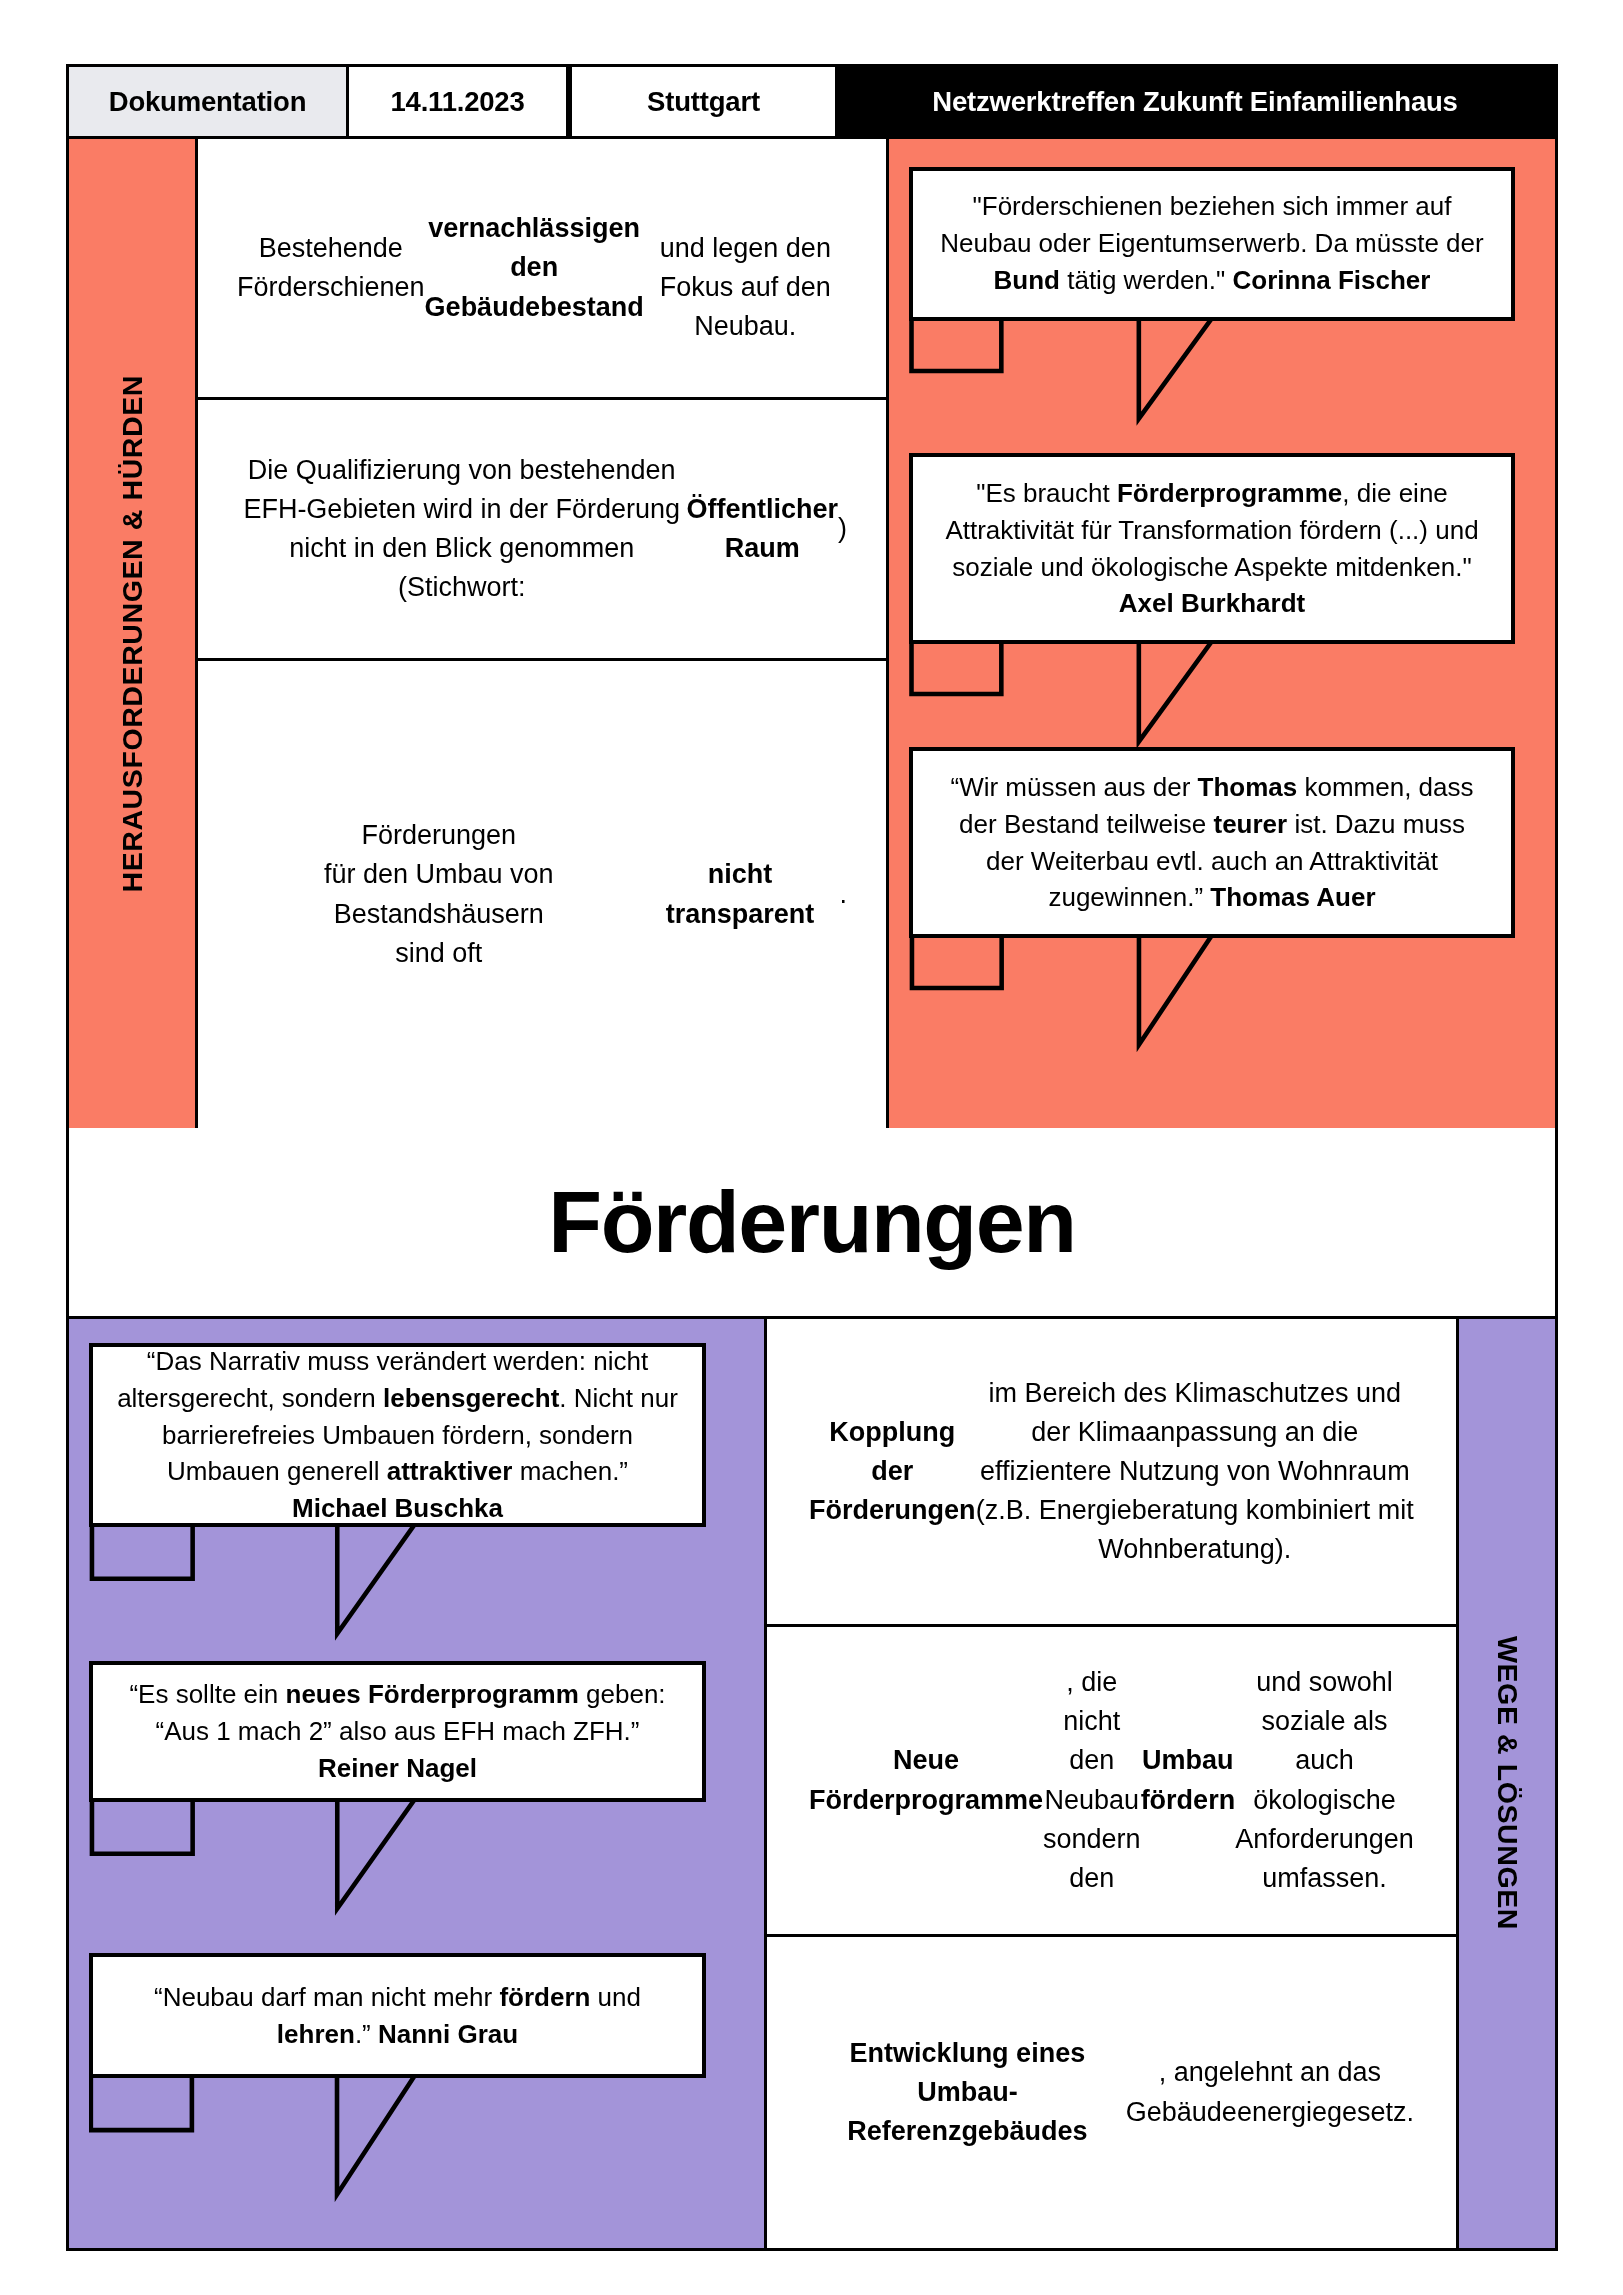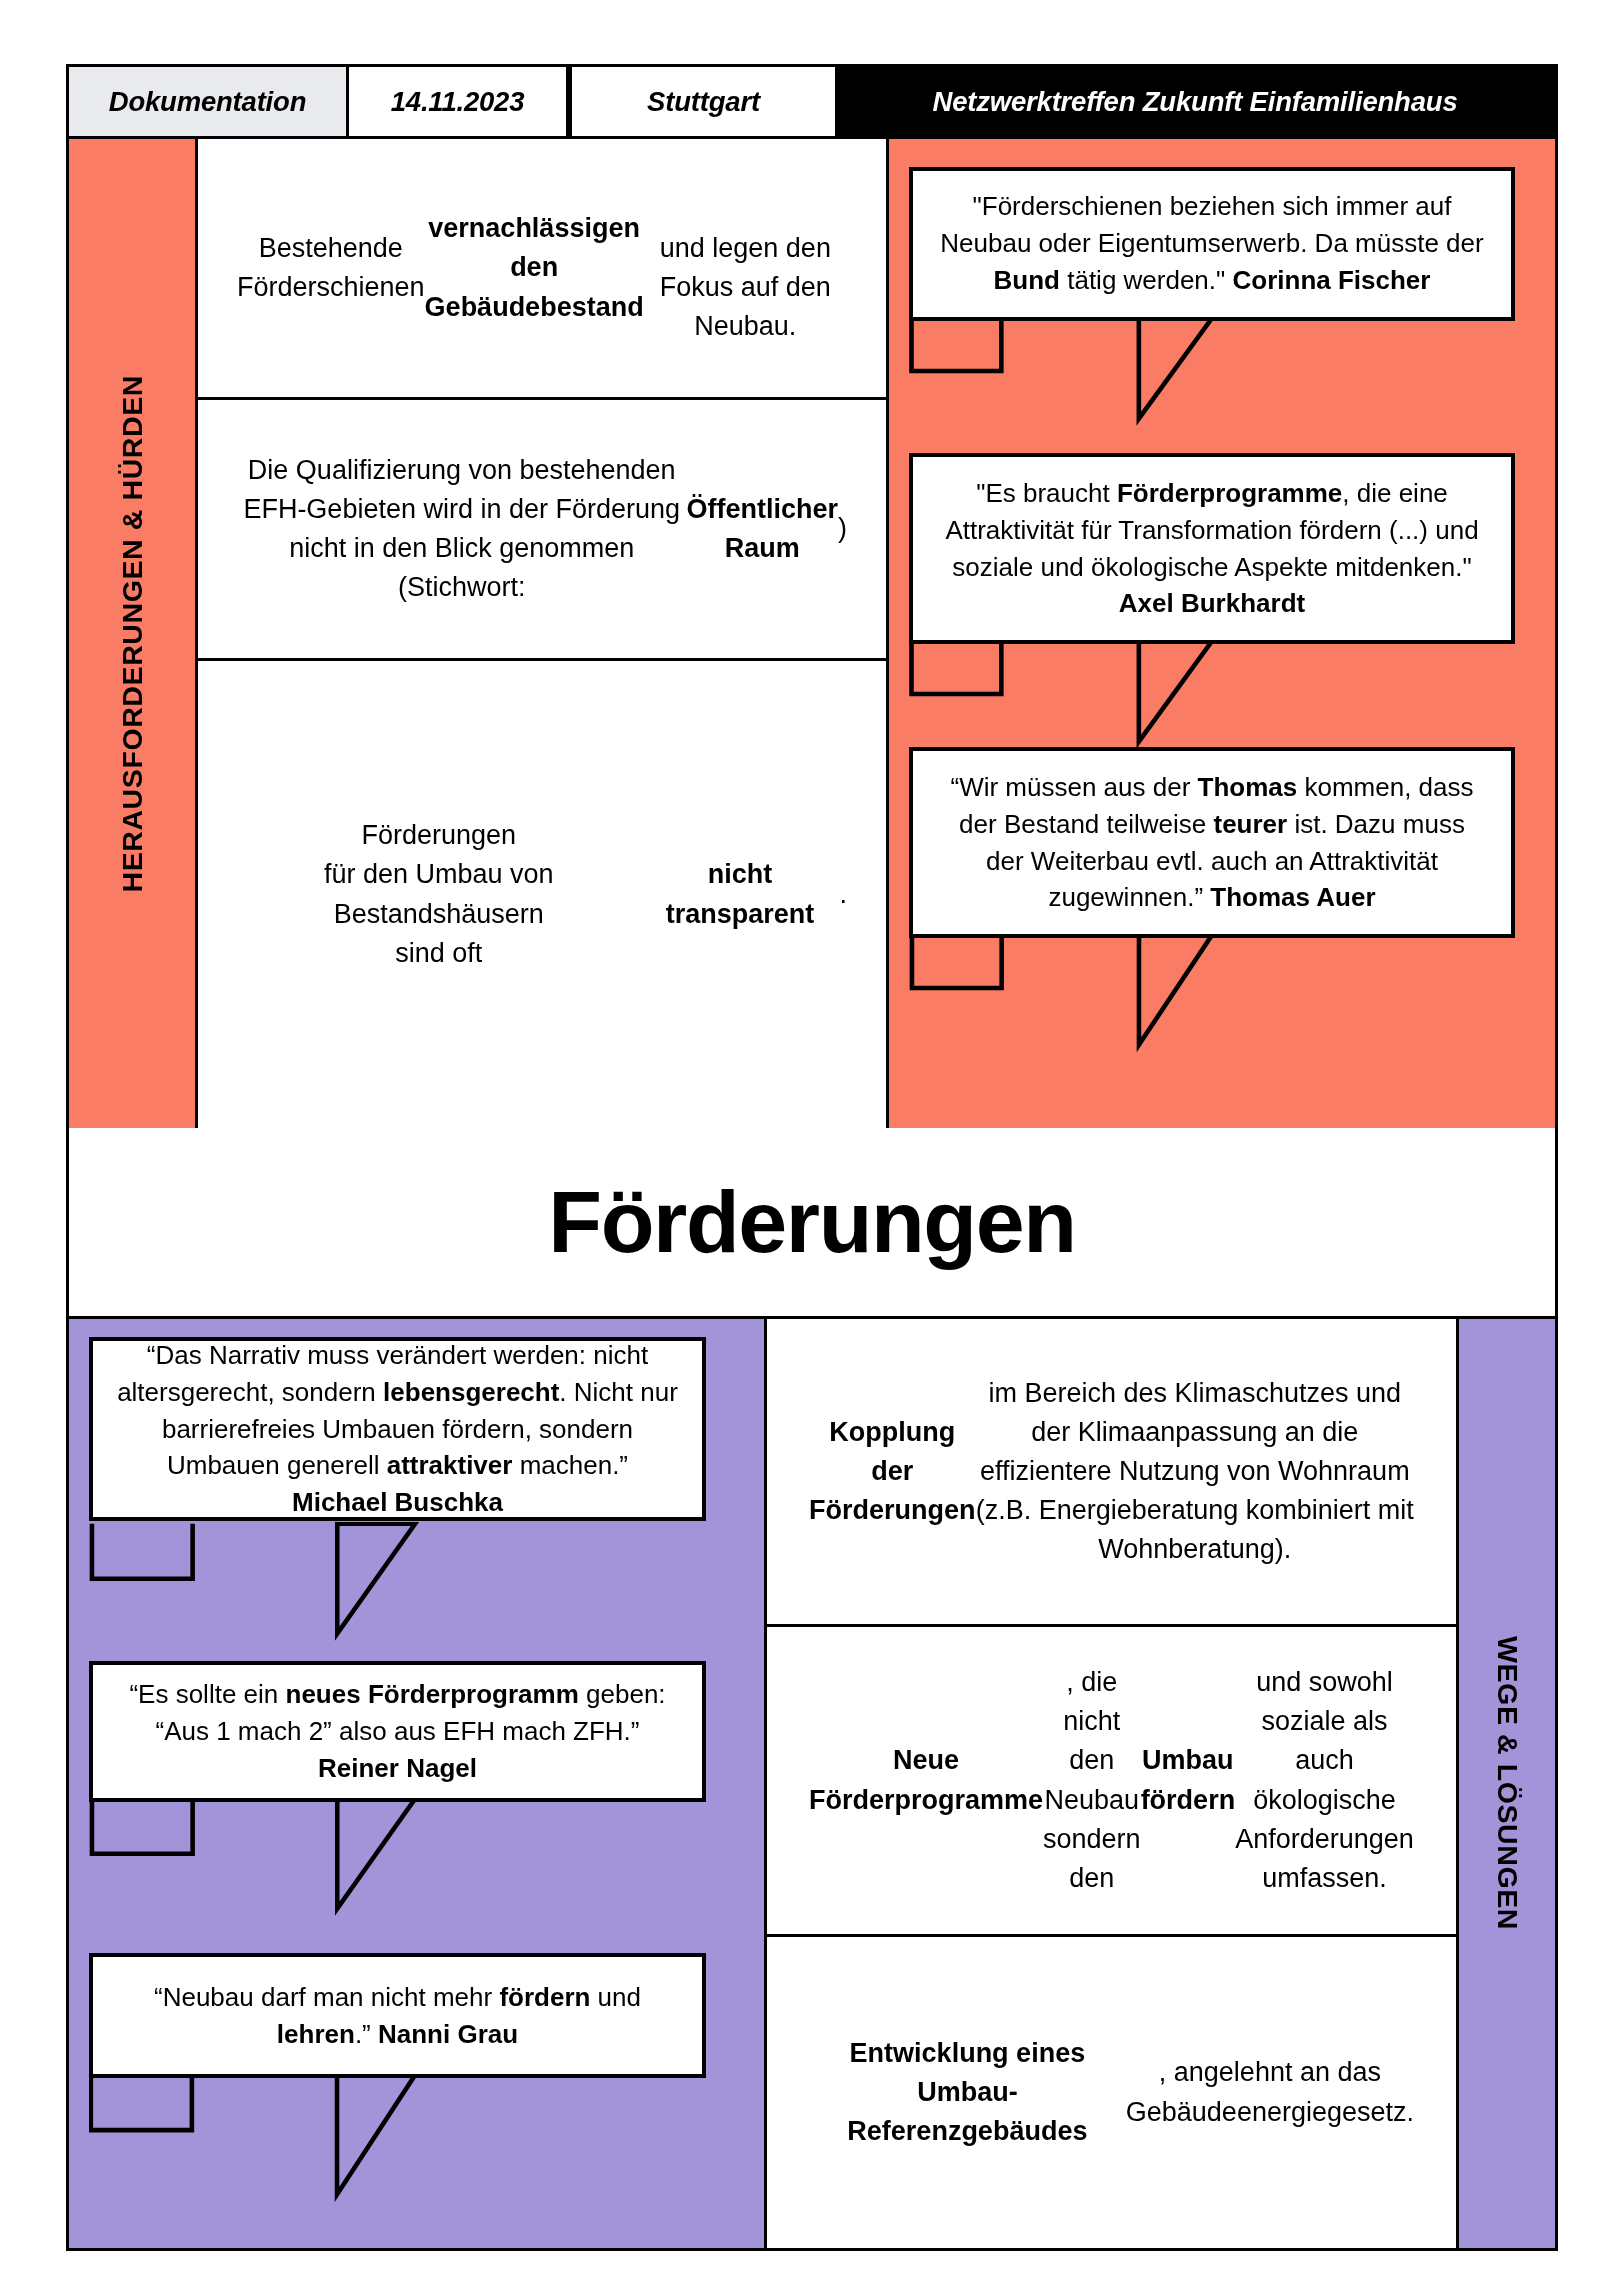--- a/index.html
+++ b/index.html
@@ -15,21 +15,20 @@
     background: #ffffff;
     padding: 64px 66px 0 66px;
   }
 
   
   .header {
     display: flex;
     height: 75px;
     border: 3.7px solid #000;
     background: #000;
-    font-style: italic;
   }
   .hdr-cell {
     display: flex; align-items: center; justify-content: center;
     font-weight: bold;
     letter-spacing: -0.2px;
   }
   .hdr-doc {
     background: #e9eaee; color: #000;
     flex: 0 0 280px;
     font-size: 27.5px;
@@ -147,21 +146,21 @@
     border-left: 3.7px solid #000;
     border-right: 3.7px solid #000;
     border-bottom: 3.7px solid #000;
   }
   .col-quotes-purple {
     flex: 0 0 698px;
     position: relative;
     background: #a394d9;
     border-right: 3.7px solid #000;
   }
-  .pq1 { left: 20px; top: 18px;  width: 617px; height: 184px; justify-content: flex-end; }
+  .pq1 { left: 20px; top: 24px;  width: 617px; height: 184px; justify-content: flex-end; }
   .pq2 { left: 20px; top: 342px; width: 617px; height: 141px; }
   .pq3 { left: 20px; top: 634px; width: 617px; height: 125px; }
 
   .col-solutions {
     flex: 1 1 auto;
     display: flex; flex-direction: column;
     background: #fff;
     border-right: 3.7px solid #000;
   }
   .sol {

